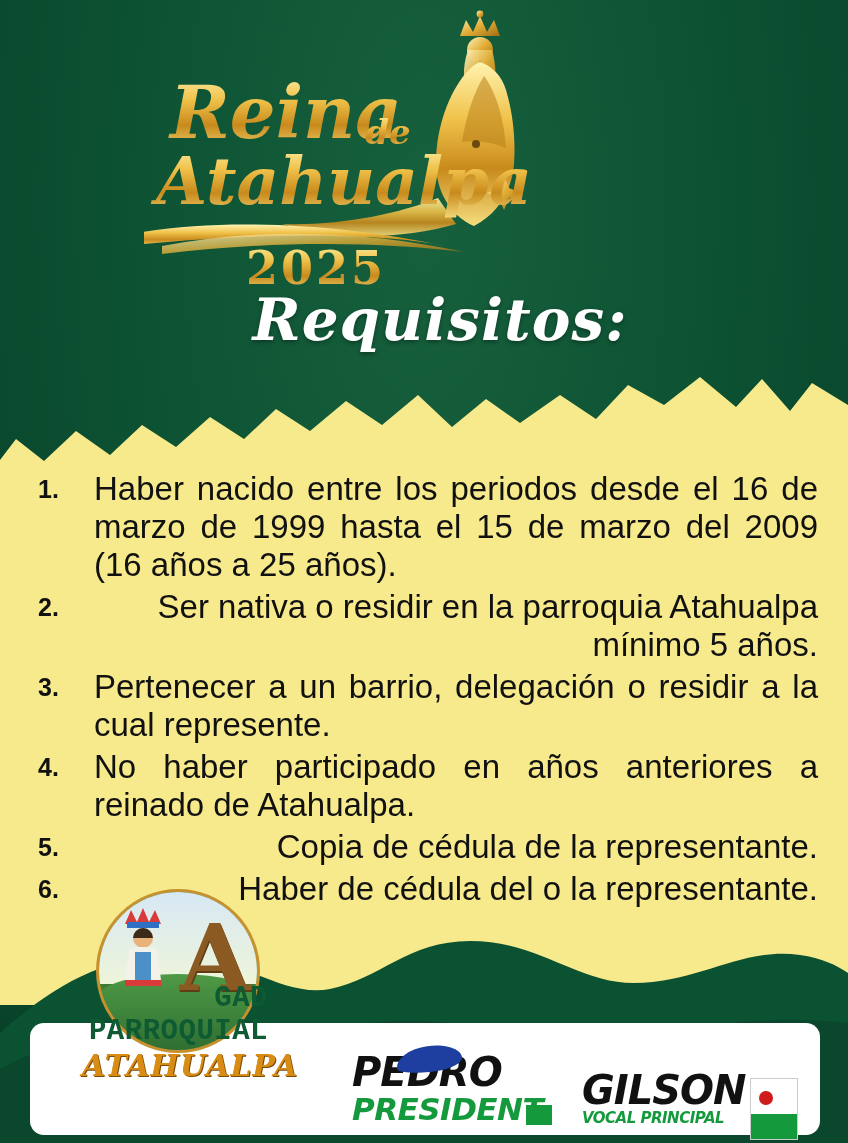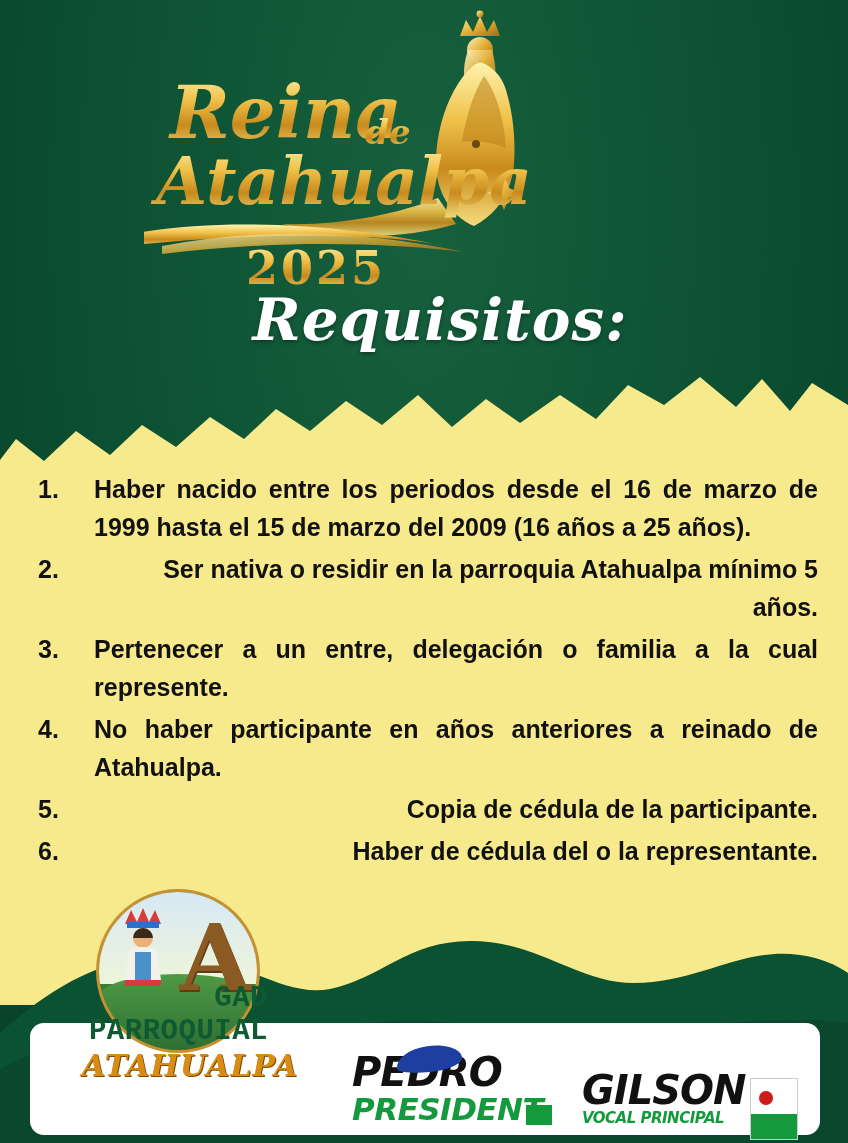--- a/index.html
+++ b/index.html
@@ -74,22 +74,22 @@
     flex: 0 0 56px;
     font-family: "Liberation Sans", sans-serif;
     font-weight: bold;
     font-size: 25px;
     line-height: 38px;
     color: #111111;
   }
   .txt {
     flex: 1;
     font-family: "Liberation Sans", sans-serif;
-    font-weight: bold;
-    font-size: 25px;
+    font-weight: normal;
+    font-size: 33px;
     line-height: 38px;
     text-align: justify;
     color: #111111;
   }
   .txt.nojustify { text-align: right; }
 
   
   .hills {
     position: absolute;
     left: 0;
@@ -307,29 +307,29 @@
     <div class="item">
       <div class="num">1.</div>
       <div class="txt">Haber nacido entre los periodos desde el 16 de marzo de 1999 hasta el 15 de marzo del 2009 (16 años a 25 años).</div>
     </div>
     <div class="item">
       <div class="num">2.</div>
       <div class="txt nojustify">Ser nativa o residir en la parroquia Atahualpa mínimo 5 años.</div>
     </div>
     <div class="item">
       <div class="num">3.</div>
-      <div class="txt">Pertenecer a   un entre, delegación o familia a la cual represente.</div>
+      <div class="txt">Pertenecer a   un barrio, delegación o residir a la cual represente.</div>
     </div>
     <div class="item">
       <div class="num">4.</div>
-      <div class="txt">No haber participante en años anteriores a reinado de Atahualpa.</div>
+      <div class="txt">No haber participado en años anteriores a reinado de Atahualpa.</div>
     </div>
     <div class="item">
       <div class="num">5.</div>
-      <div class="txt nojustify">Copia de cédula de la participante.</div>
+      <div class="txt nojustify">Copia de cédula de la representante.</div>
     </div>
     <div class="item">
       <div class="num">6.</div>
       <div class="txt nojustify">Haber de cédula del o la representante.</div>
     </div>
   </div>
 
   <div class="white-strip"></div>
 
   <div class="gad">

